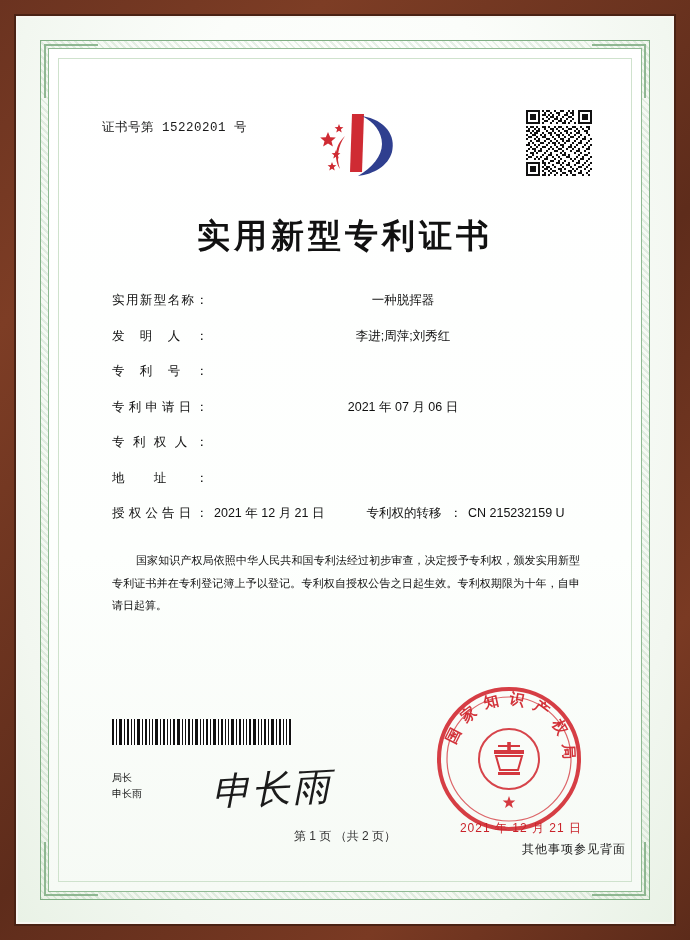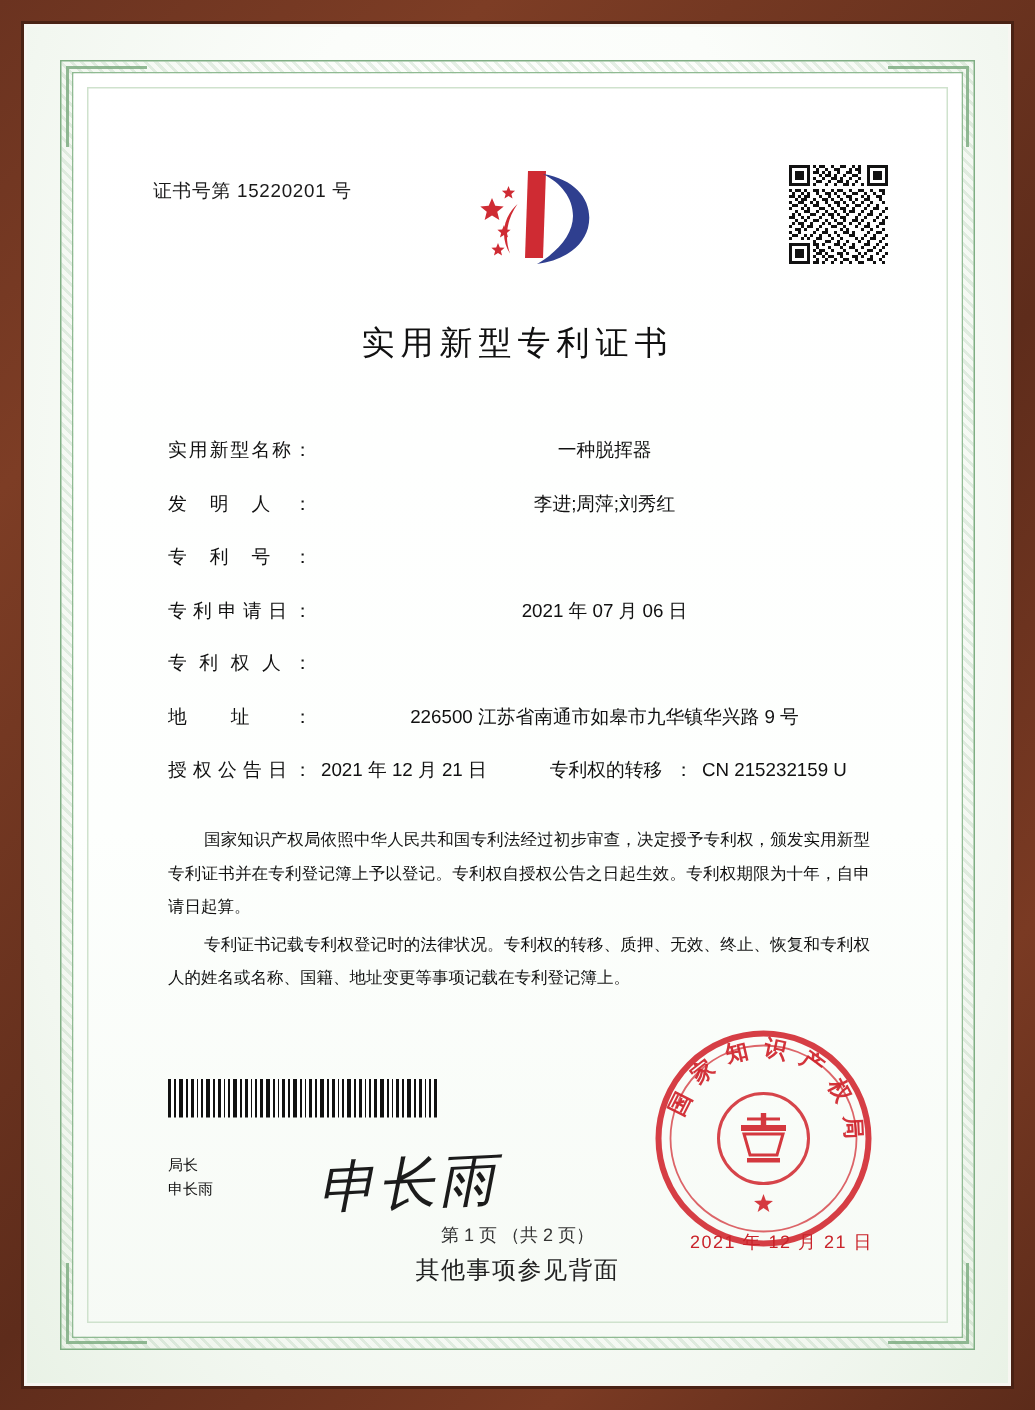--- a/index.html
+++ b/index.html
@@ -99,20 +99,21 @@
     height: 812px;
   }
 
   .cert-no {
     position: absolute;
     left: 38px; top: 55px;
     font-size: 12.5px;
     color: #1a1a1a;
     letter-spacing: .5px;
     white-space: nowrap;
+    font-family: Liberation Mono, monospace;
   }
 
   
   .logo {
     position: absolute;
     left: 248px; top: 42px;
     width: 96px; height: 78px;
   }
 
   
@@ -121,22 +122,22 @@
     right: 34px; top: 46px;
     width: 66px; height: 66px;
   }
 
   .title {
     position: absolute;
     left: 0; top: 150px;
     width: 562px;
     text-align: center;
     font-family: "DejaVu Sans", sans-serif;
-    font-weight: normal;
-    font-size: 22px;
+    font-weight: bold;
+    font-size: 33px;
     letter-spacing: 4px;
     color: #111;
   }
 
   
   .fields {
     position: absolute;
     left: 48px; top: 228px;
     width: 480px;
   }
@@ -217,32 +218,32 @@
     position: absolute;
     right: 44px; top: 756px;
     font-size: 12px;
     color: #c9232a;
     letter-spacing: 1px;
     white-space: nowrap;
   }
 
   .page-no {
     position: absolute;
-    left: 0; bottom: 44px;
+    left: 0; bottom: 31px;
     width: 562px;
     text-align: center;
     font-size: 12px;
     color: #333;
   }
   .footer-note {
     position: absolute;
     left: 0; bottom: 18px;
     width: 562px;
-    text-align: center;
-    font-size: 16px;
+    text-align: right;
+    font-size: 12px;
     color: #222;
     letter-spacing: 1px;
   }
 </style>
 </head>
 <body>
 
 <div class="frame-outer">
   <div class="frame-inner-bevel"></div>
 
@@ -623,21 +624,20 @@
               <span>：</span>
           </div>
         </div>
 
         <div class="frow">
           <div class="flabel">
             <span>地</span>
               <span>址</span>
               <span>：</span>
           </div>
-          <div class="fvalue">226500 江苏省南通市如皋市九华镇华兴路 9 号</div>
         </div>
 
         <div class="frow dual">
           <div class="flabel">
             <span>授</span>
               <span>权</span>
               <span>公</span>
               <span>告</span>
               <span>日</span>
               <span>：</span>
@@ -647,21 +647,20 @@
             <span class="k">专利权的转移</span>
             <span>：</span>
             <span style="padding-left:6px">CN 215232159 U</span>
           </div>
         </div>
 
       </div>
 
       <div class="paras">
         <p>国家知识产权局依照中华人民共和国专利法经过初步审查，决定授予专利权，颁发实用新型专利证书并在专利登记簿上予以登记。专利权自授权公告之日起生效。专利权期限为十年，自申请日起算。</p>
-        <p>专利证书记载专利权登记时的法律状况。专利权的转移、质押、无效、终止、恢复和专利权人的姓名或名称、国籍、地址变更等事项记载在专利登记簿上。</p>
       </div>
 
       <div class="barcode">
         <svg width="180" height="26" viewBox="0 0 180 26" shape-rendering="crispEdges">
           <rect width="180" height="26" fill="#ffffff"></rect>
           <g fill="#111">
             <rect x="0" y="0" width="2" height="26"></rect>
               <rect x="4" y="0" width="1" height="26"></rect>
             <rect x="7" y="0" width="3" height="26"></rect>
               <rect x="12" y="0" width="1" height="26"></rect>

